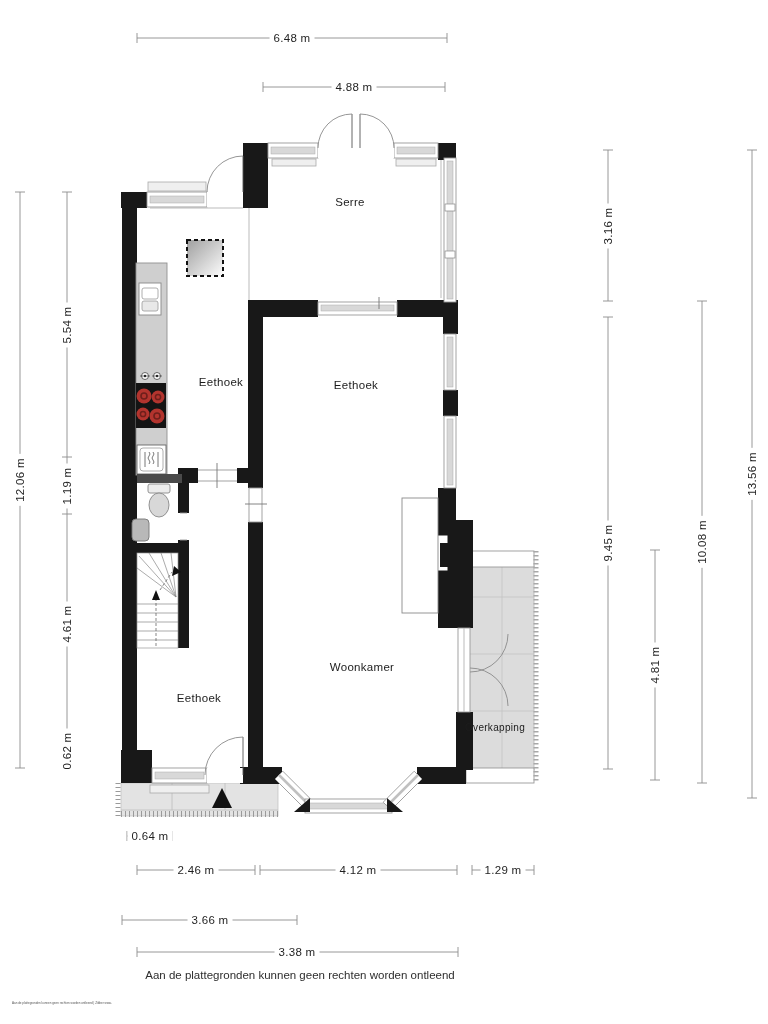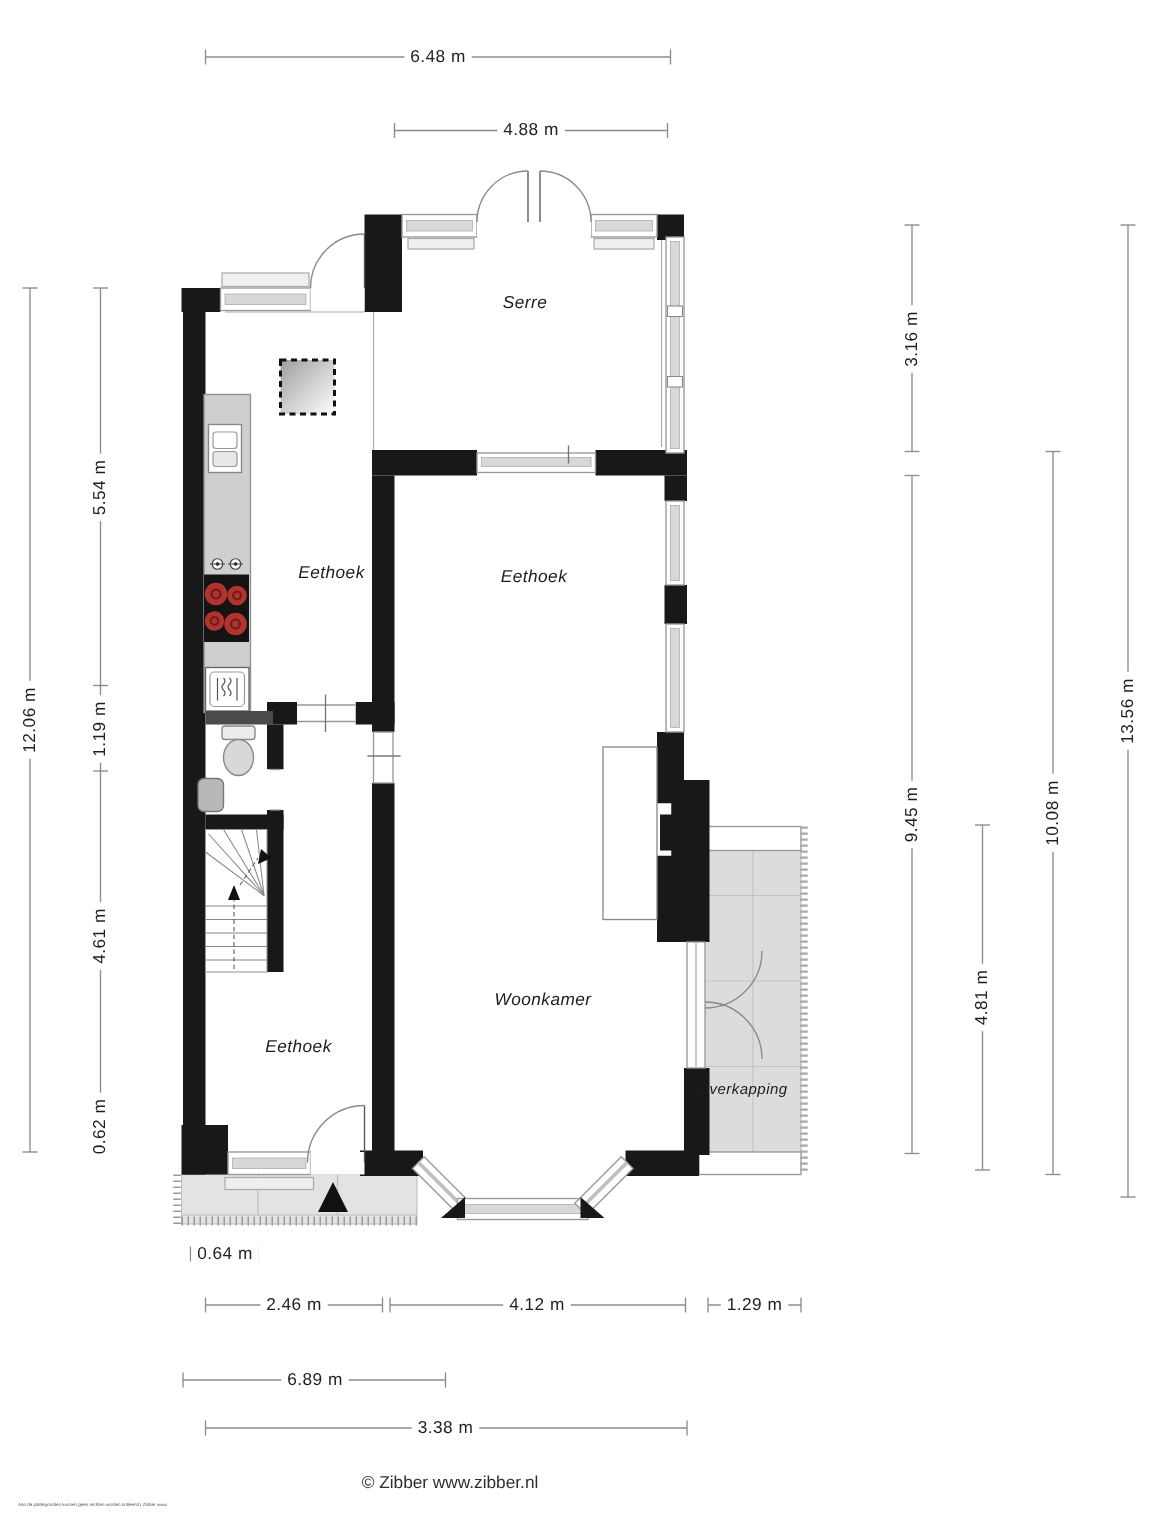--- a/index.html
+++ b/index.html
@@ -3,21 +3,21 @@
 <meta charset="utf-8">
 <style>
   html,body{margin:0;padding:0;background:#fff;}
   #canvas{position:relative;width:768px;height:1024px;background:#fff;overflow:hidden;
           font-family:"Liberation Sans", sans-serif;}
   #plan-svg{position:absolute;left:0;top:0;}
   .lbl{position:absolute;transform:translate(-50%,-50%);font-size:11.5px;color:#222;
        white-space:nowrap;letter-spacing:.3px;}
   .dim{background:#fff;padding:0 4px;color:#1f1f1f;font-size:11.5px;}
   .dim.v{transform:translate(-50%,-50%) rotate(-90deg);}
-  .room{color:#1c1c1c;font-style:italic;}
+  .room{color:#1c1c1c;}
   .footer-line{position:absolute;left:0;width:600px;text-align:center;font-size:11.5px;color:#2e2e2e;}
   .micro{position:absolute;left:12px;top:1001px;width:100px;font-size:3px;color:#555;
          white-space:nowrap;overflow:hidden;}
 </style>
 </head>
 <body>
 
 <div id="canvas">
 
 <svg id="plan-svg" width="768" height="1024" viewBox="0 0 768 1024">
@@ -328,19 +328,19 @@
   <div class="lbl dim v" style="left:608px;top:226px">3.16 m</div>
   <div class="lbl dim v" style="left:608px;top:543px">9.45 m</div>
   <div class="lbl dim v" style="left:752px;top:474px">13.56 m</div>
   <div class="lbl dim v" style="left:702px;top:542px">10.08 m</div>
   <div class="lbl dim v" style="left:655px;top:665px">4.81 m</div>
 
   <div class="lbl dim" style="left:150px;top:836px">0.64 m</div>
   <div class="lbl dim" style="left:196px;top:870px">2.46 m</div>
   <div class="lbl dim" style="left:358px;top:870px">4.12 m</div>
   <div class="lbl dim" style="left:503px;top:870px">1.29 m</div>
-  <div class="lbl dim" style="left:210px;top:920px">6.89 m</div>
+  <div class="lbl dim" style="left:210px;top:920px">3.66 m</div>
   <div class="lbl dim" style="left:297px;top:952px">3.38 m</div>
 
-  <div class="footer-line" style="top:983px">© Zibber www.zibber.nl</div>
+  <div class="footer-line" style="top:969px">Aan de plattegronden kunnen geen rechten worden ontleend</div>
   <div class="micro">Aan de plattegronden kunnen geen rechten worden ontleend | Zibber www.zibber.nl</div>
 
 </div>
 
 </body></html>

